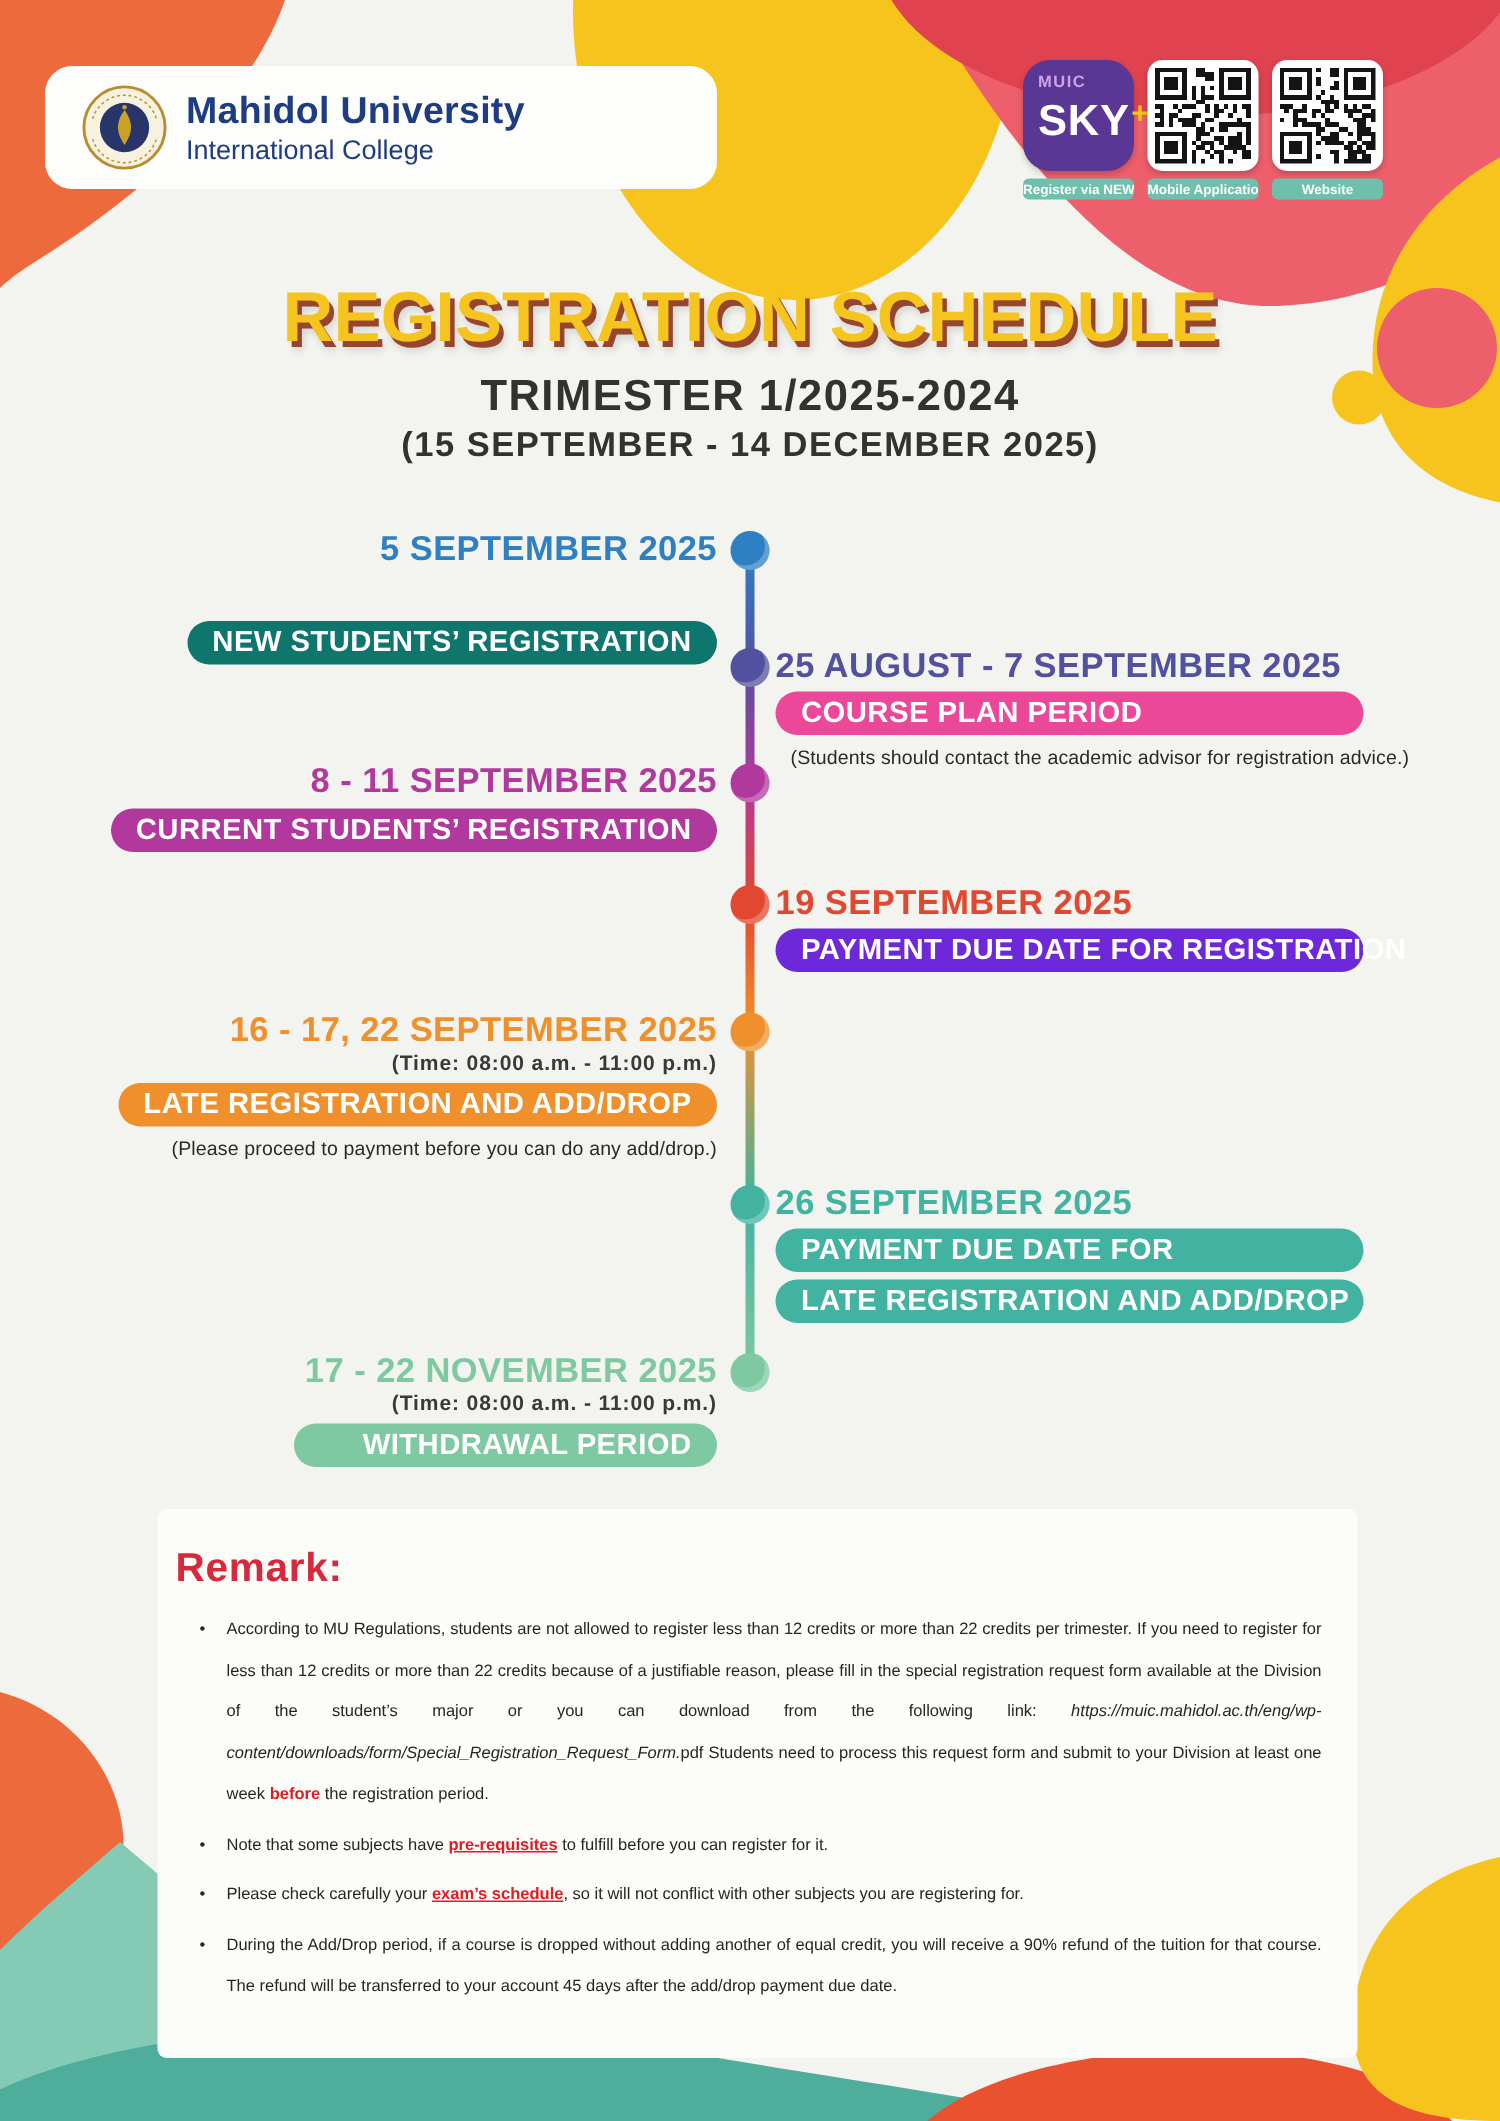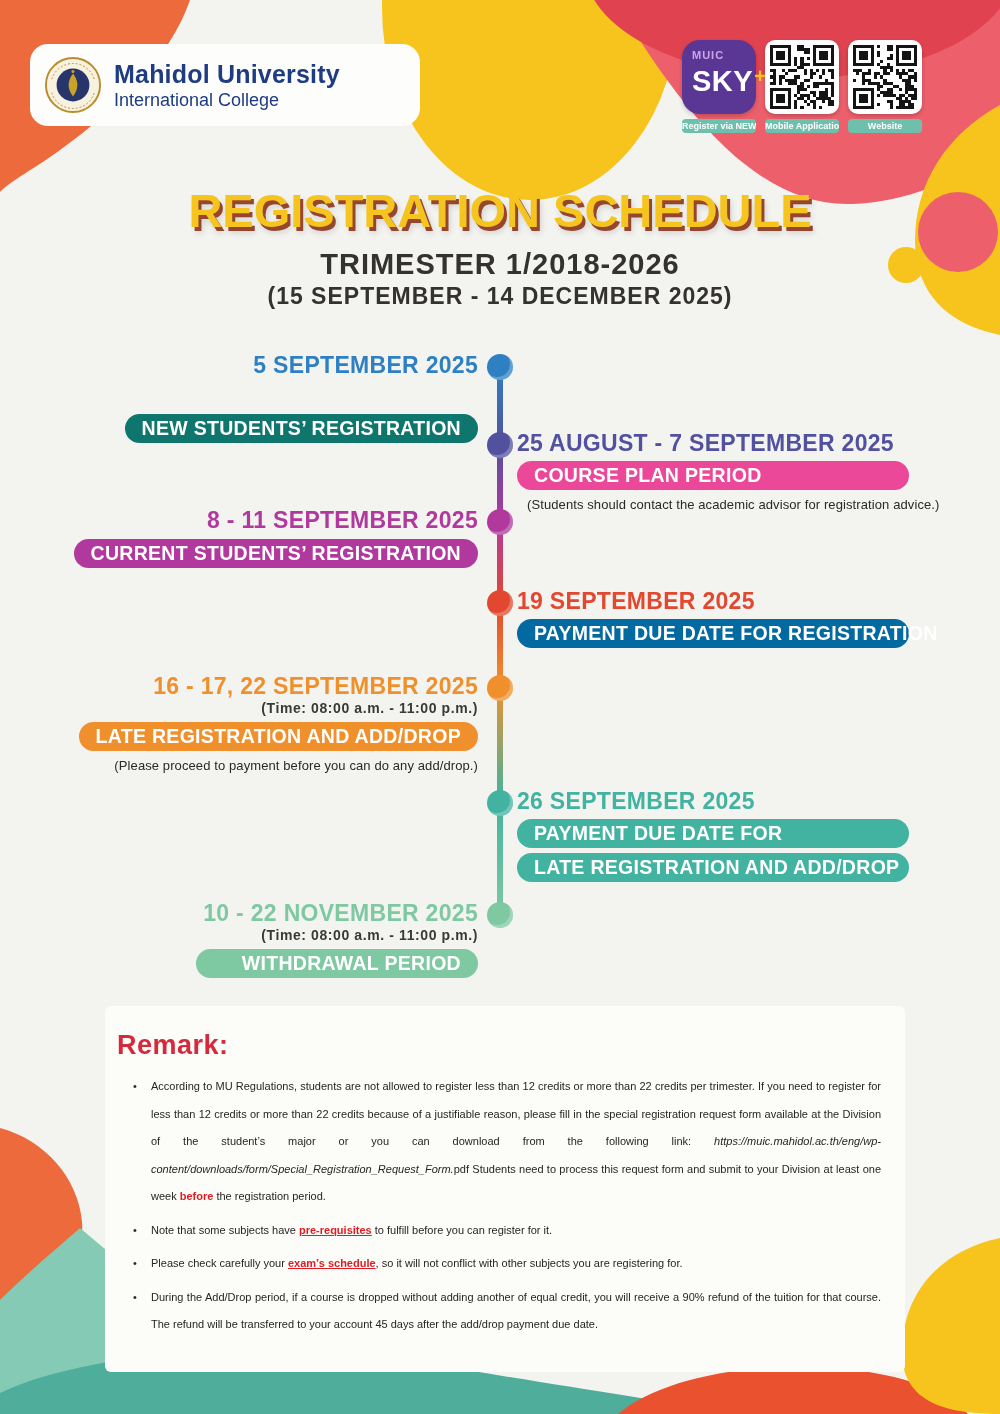--- a/index.html
+++ b/index.html
@@ -1,21 +1,21 @@
 <!DOCTYPE html>
 <html><head>
 <meta charset="utf-8">
 <style>
   html,body{margin:0;padding:0;background:#e8e8e4;font-family:"Liberation Sans",sans-serif;}
   .page{position:relative;width:1000px;height:1414px;margin:0 auto;background:#f3f3ef;overflow:hidden;}
   .deco{position:absolute;left:0;top:0;z-index:0;}
 
   
-  .logo-card{position:absolute;left:30px;top:44px;width:390px;height:82px;background:#fdfdfb;
-    border-radius:18px;display:flex;align-items:center;padding-left:14px;box-sizing:border-box;z-index:3;}
+  .logo-card{position:absolute;left:30px;top:44px;width:448px;height:82px;background:#fdfdfb;
+    border-radius:18px;display:flex;align-items:center;padding-left:24px;box-sizing:border-box;z-index:3;}
   .seal{width:58px;height:58px;flex:0 0 auto;}
   .logo-text{margin-left:12px;color:#1e3c82;}
   .uni{font-size:25px;font-weight:bold;letter-spacing:.2px;}
   .col{font-size:18px;margin-top:1px;}
 
   
   .apps{position:absolute;left:682px;top:40px;display:flex;gap:9px;z-index:3;}
   .app-block{width:74px;text-align:center;}
   .sky-icon{width:74px;height:74px;border-radius:18px;background:#5a3795;box-sizing:border-box;
     padding:9px 0 0 10px;text-align:left;box-shadow:0 2px 4px rgba(0,0,0,.2);}
@@ -381,40 +381,40 @@
             <rect x="18" y="20" width="1" height="1" fill="#141414"></rect>
             <rect x="19" y="20" width="1" height="1" fill="#141414"></rect>
           </svg>
       </div>
       <div class="tag">Website</div>
     </div>
   </div>
 
   <div class="title-wrap">
     <h1>REGISTRATION SCHEDULE</h1>
-    <div class="sub1">TRIMESTER 1/2018-2026</div>
+    <div class="sub1">TRIMESTER 1/2025-2024</div>
     <div class="sub2">(15 SEPTEMBER  - 14 DECEMBER 2025)</div>
   </div>
 
   <div class="timeline">
     <div class="tl-line"></div>
     <div id="tl-events">
         <div class="tl-event left" style="top: 352px;"><div class="tl-date" style="color: rgb(46, 128, 195);">5 SEPTEMBER 2025</div><div class="tl-pill" style="background: #0f766e; margin-top: 36px;">NEW STUDENTS’ REGISTRATION</div><br></div>
         <div class="tl-dot" style="top: 367px; background: rgb(46, 128, 195);"></div>
         <div class="tl-event right" style="top: 430px;"><div class="tl-date" style="color: rgb(82, 81, 159);">25 AUGUST - 7 SEPTEMBER 2025</div><div class="tl-pill" style="background: #ec4899;">COURSE PLAN PERIOD</div><br><div class="tl-note">(Students should contact the academic advisor for registration advice.)</div></div>
         <div class="tl-dot" style="top: 445px; background: rgb(82, 81, 159);"></div>
         <div class="tl-event left" style="top: 507px;"><div class="tl-date" style="color: rgb(177, 57, 158);">8 - 11 SEPTEMBER 2025</div><div class="tl-pill" style="background: rgb(177, 57, 158);">CURRENT STUDENTS’ REGISTRATION</div><br></div>
         <div class="tl-dot" style="top: 522px; background: rgb(177, 57, 158);"></div>
-        <div class="tl-event right" style="top: 588px;"><div class="tl-date" style="color: rgb(226, 72, 47);">19 SEPTEMBER 2025</div><div class="tl-pill" style="background: #0369a1;">PAYMENT DUE DATE FOR REGISTRATION</div><br></div>
+        <div class="tl-event right" style="top: 588px;"><div class="tl-date" style="color: rgb(226, 72, 47);">19 SEPTEMBER 2025</div><div class="tl-pill" style="background: #6d28d9;">PAYMENT DUE DATE FOR REGISTRATION</div><br></div>
         <div class="tl-dot" style="top: 603px; background: rgb(226, 72, 47);"></div>
         <div class="tl-event left" style="top: 673px;"><div class="tl-date" style="color: rgb(240, 144, 44);">16 - 17, 22 SEPTEMBER 2025</div><div class="tl-time">(Time: 08:00 a.m. - 11:00 p.m.)</div><div class="tl-pill" style="background: rgb(240, 144, 44);">LATE REGISTRATION AND ADD/DROP</div><br><div class="tl-note">(Please proceed to payment before you can do any add/drop.)</div></div>
         <div class="tl-dot" style="top: 688px; background: rgb(240, 144, 44);"></div>
         <div class="tl-event right" style="top: 788px;"><div class="tl-date" style="color: rgb(65, 179, 160);">26 SEPTEMBER 2025</div><div class="tl-pill" style="background: rgb(65, 179, 160);">PAYMENT DUE DATE FOR</div><br><div class="tl-pill" style="background: rgb(65, 179, 160);">LATE REGISTRATION AND ADD/DROP</div><br></div>
         <div class="tl-dot" style="top: 803px; background: rgb(65, 179, 160);"></div>
-        <div class="tl-event left" style="top: 900px;"><div class="tl-date" style="color: rgb(126, 200, 162);">10 - 22 NOVEMBER 2025</div><div class="tl-time">(Time: 08:00 a.m. - 11:00 p.m.)</div><div class="tl-pill ralign" style="background: rgb(126, 200, 162);">WITHDRAWAL PERIOD</div><br></div>
+        <div class="tl-event left" style="top: 900px;"><div class="tl-date" style="color: rgb(126, 200, 162);">17 - 22 NOVEMBER 2025</div><div class="tl-time">(Time: 08:00 a.m. - 11:00 p.m.)</div><div class="tl-pill ralign" style="background: rgb(126, 200, 162);">WITHDRAWAL PERIOD</div><br></div>
         <div class="tl-dot" style="top: 915px; background: rgb(126, 200, 162);"></div>
       </div>
   </div>
 
   <div class="remark">
     <h2>Remark:</h2>
     <ul id="remark-list">
         <li><span>According to MU Regulations, students are not allowed to register less than 12 credits or more than 22 credits per trimester. If you need to register for less than 12 credits or more than 22 credits because of a justifiable reason, please fill in the special registration request form available at the Division of the student’s major or you can download from the following link: </span><span class="it">https://muic.mahidol.ac.th/eng/wp-content/downloads/form/Special_Registration_Request_Form.</span><span>pdf  Students need to process this request form and submit to your Division at least one week </span><span class="red">before</span><span> the registration period.</span></li>
         <li><span>Note that some subjects have </span><span class="red ul">pre-requisites</span><span> to fulfill before you can register for it.</span></li>
         <li><span>Please check carefully your </span><span class="red ul">exam’s schedule</span><span>, so it will not conflict with other subjects you are registering for.</span></li>

